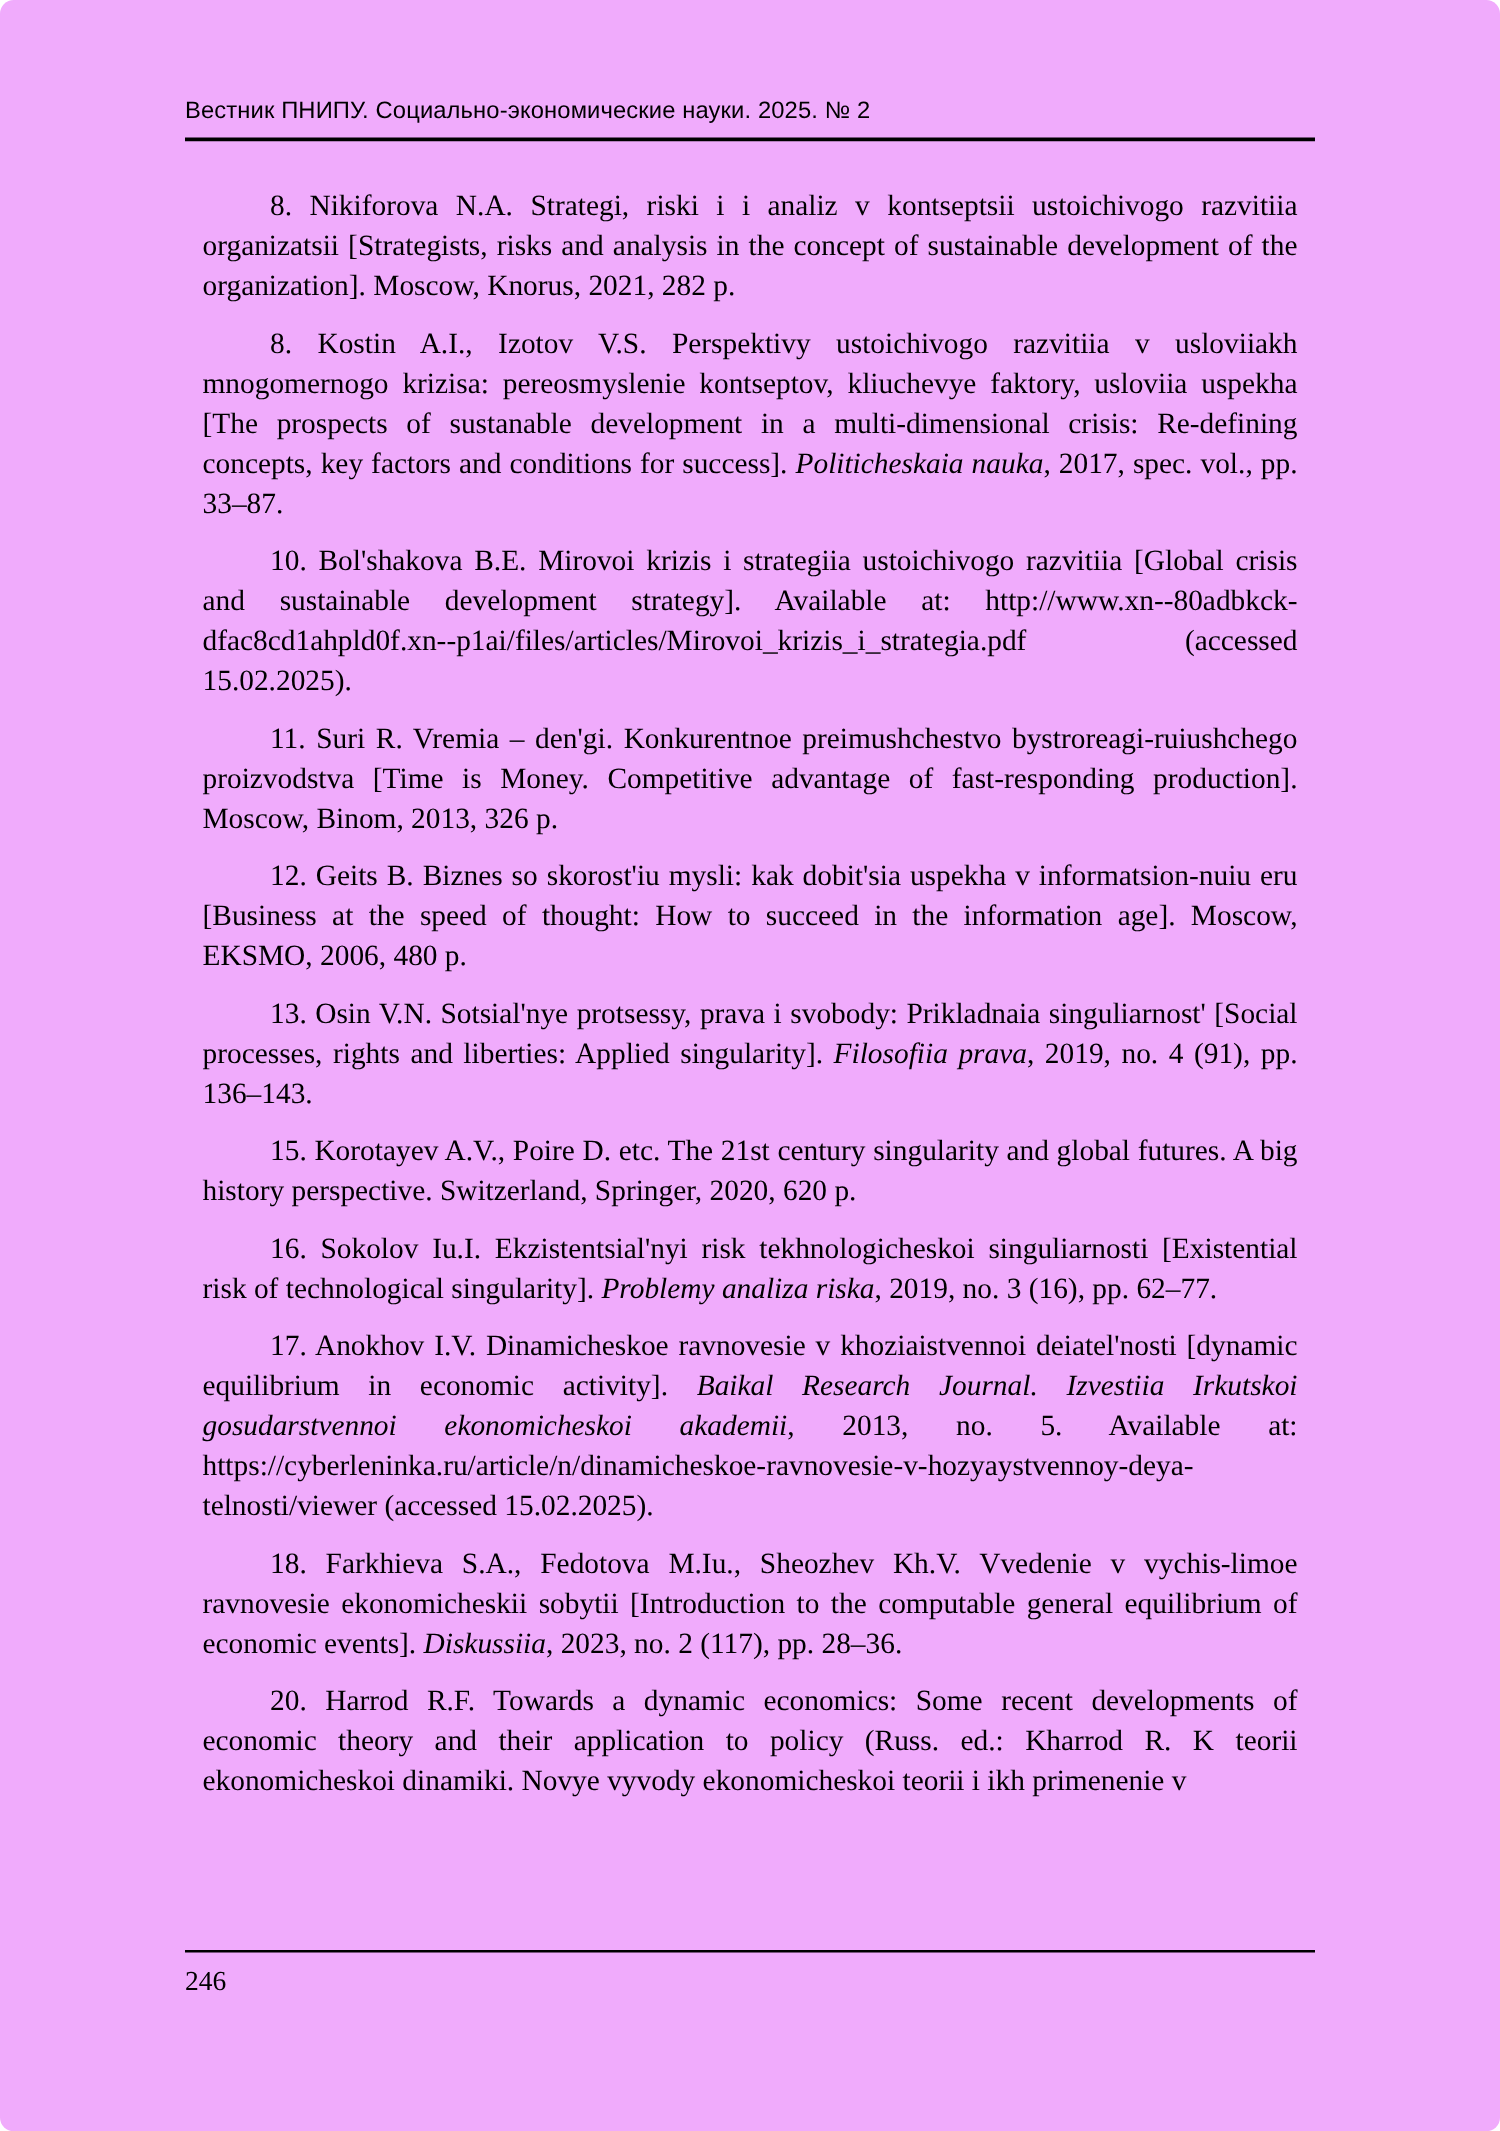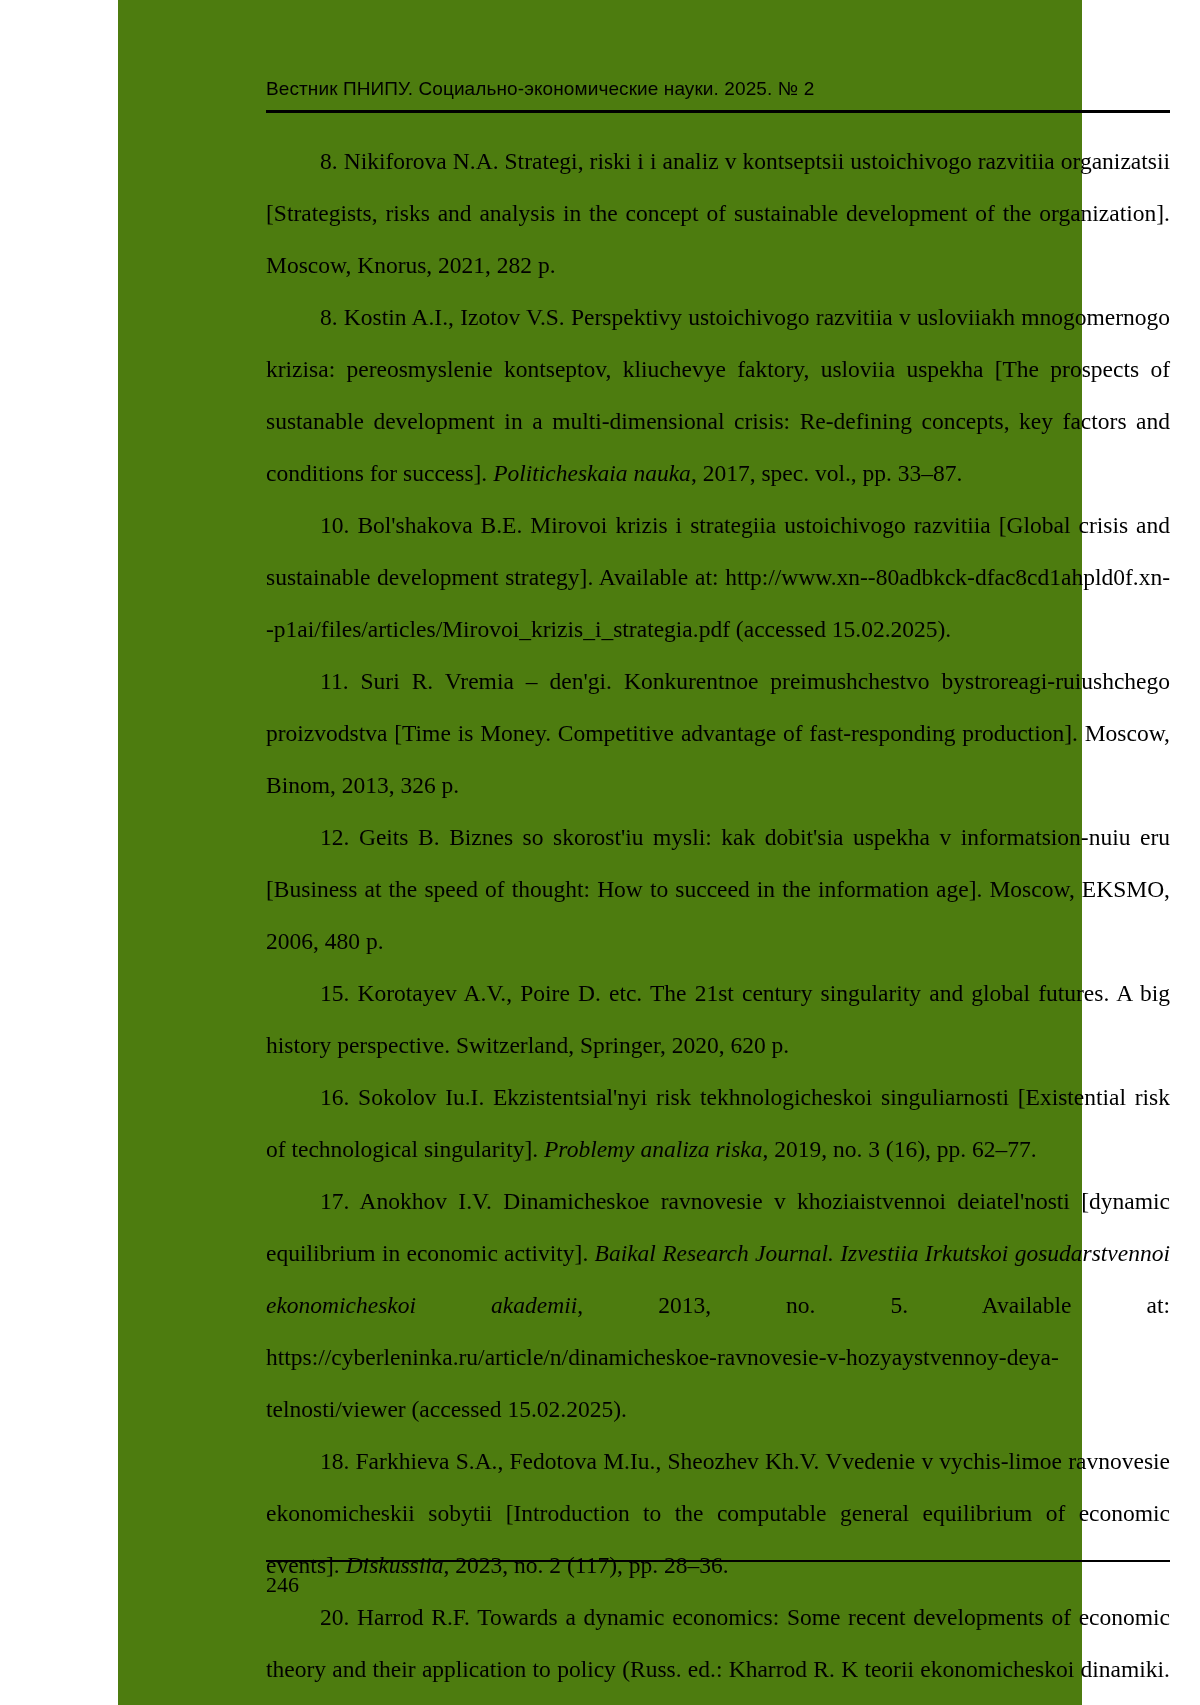--- a/index.html
+++ b/index.html
@@ -2,27 +2,28 @@
 <html><head>
 <meta charset="utf-8">
 <style>
   html, body {
     margin: 0;
     padding: 0;
     background: #ffffff;
   }
   .page {
     position: relative;
-    width: 964px;
+    width: 1200px;
     height: 1705px;
     margin: 0 auto;
-    background: #4d7c0f;
+    background: #f0abfc;
     box-sizing: border-box;
     font-family: "Liberation Serif", serif;
     color: #000000;
+    border-radius: 11px;
   }
   .header {
     position: absolute;
     left: 148px;
     top: 78px;
     width: 904px;
     font-family: "Liberation Sans", sans-serif;
     font-size: 19px;
     letter-spacing: 0.1px;
     color: #000;
@@ -36,24 +37,24 @@
     background: #000;
   }
   .content {
     position: absolute;
     left: 148px;
     top: 135px;
     width: 904px;
   }
   .ref {
     font-size: 23.5px;
-    line-height: 52px;
+    line-height: 32px;
     text-align: justify;
     text-indent: 54px;
-    margin: 0;
+    margin: 14px;
     hyphens: manual;
   }
   .ref i {
   }
   .footer-rule {
     position: absolute;
     left: 148px;
     top: 1560px;
     width: 904px;
     height: 2px;
@@ -90,20 +91,23 @@
     </p>
 
     <p class="ref">
       <span>11. Suri R. Vremia – den'gi. Konkurentnoe preimushchestvo bystroreagi-ruiushchego proizvodstva [Time is Money. Competitive advantage of fast-responding production]. Moscow, Binom, 2013, 326 p.</span>
     </p>
 
     <p class="ref">
       <span>12. Geits B. Biznes so skorost'iu mysli: kak dobit'sia uspekha v informatsion-nuiu eru [Business at the speed of thought: How to succeed in the information age]. Moscow, EKSMO, 2006, 480 p.</span>
     </p>
 
+    <p class="ref">
+      <span>13. Osin V.N. Sotsial'nye protsessy, prava i svobody: Prikladnaia singuliarnost' [Social processes, rights and liberties: Applied singularity]. </span><i>Filosofiia prava</i><span>, 2019, no. 4 (91), pp. 136–143.</span>
+    </p>
 
 
     <p class="ref">
       <span>15. Korotayev A.V., Poire D. etc. The 21st century singularity and global futures. A big history perspective. Switzerland, Springer, 2020, 620 p.</span>
     </p>
 
     <p class="ref">
       <span>16. Sokolov Iu.I. Ekzistentsial'nyi risk tekhnologicheskoi singuliarnosti [Existential risk of technological singularity]. </span><i>Problemy analiza riska</i><span>, 2019, no. 3 (16), pp. 62–77.</span>
     </p>
 

